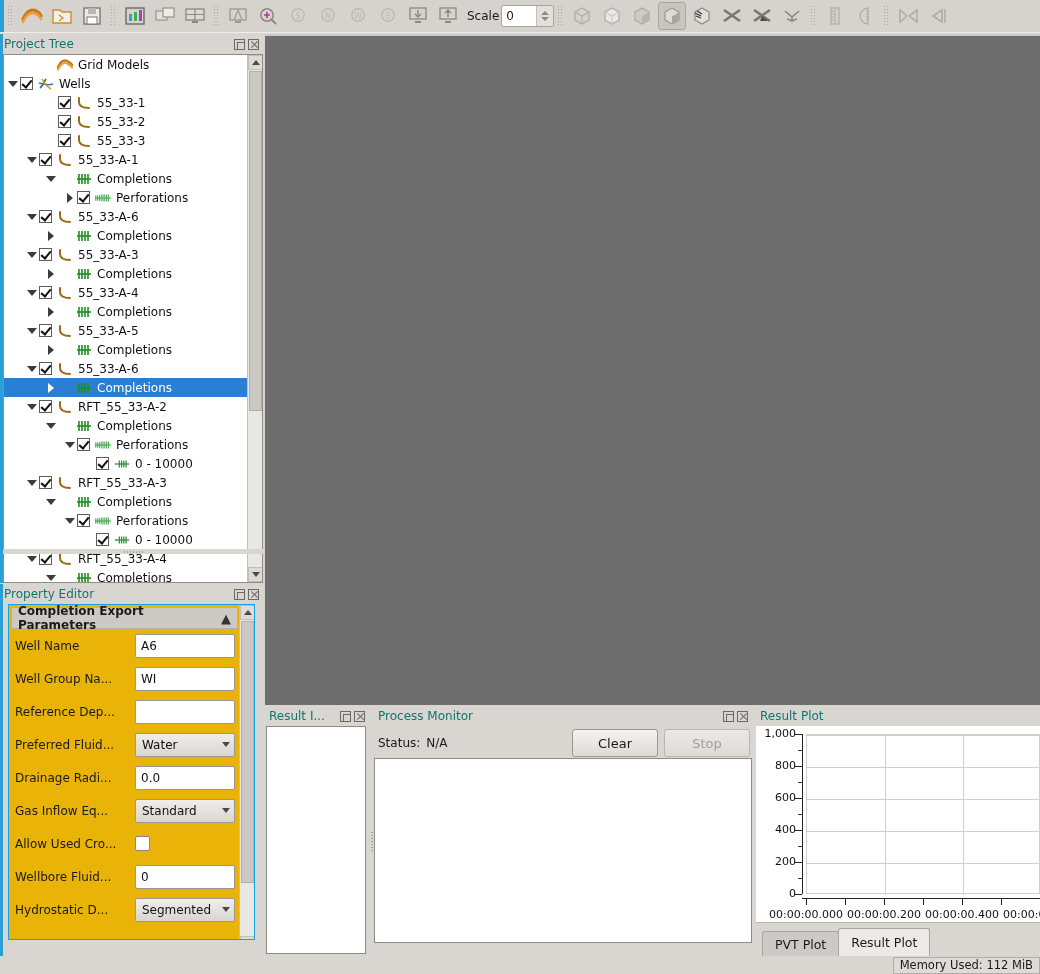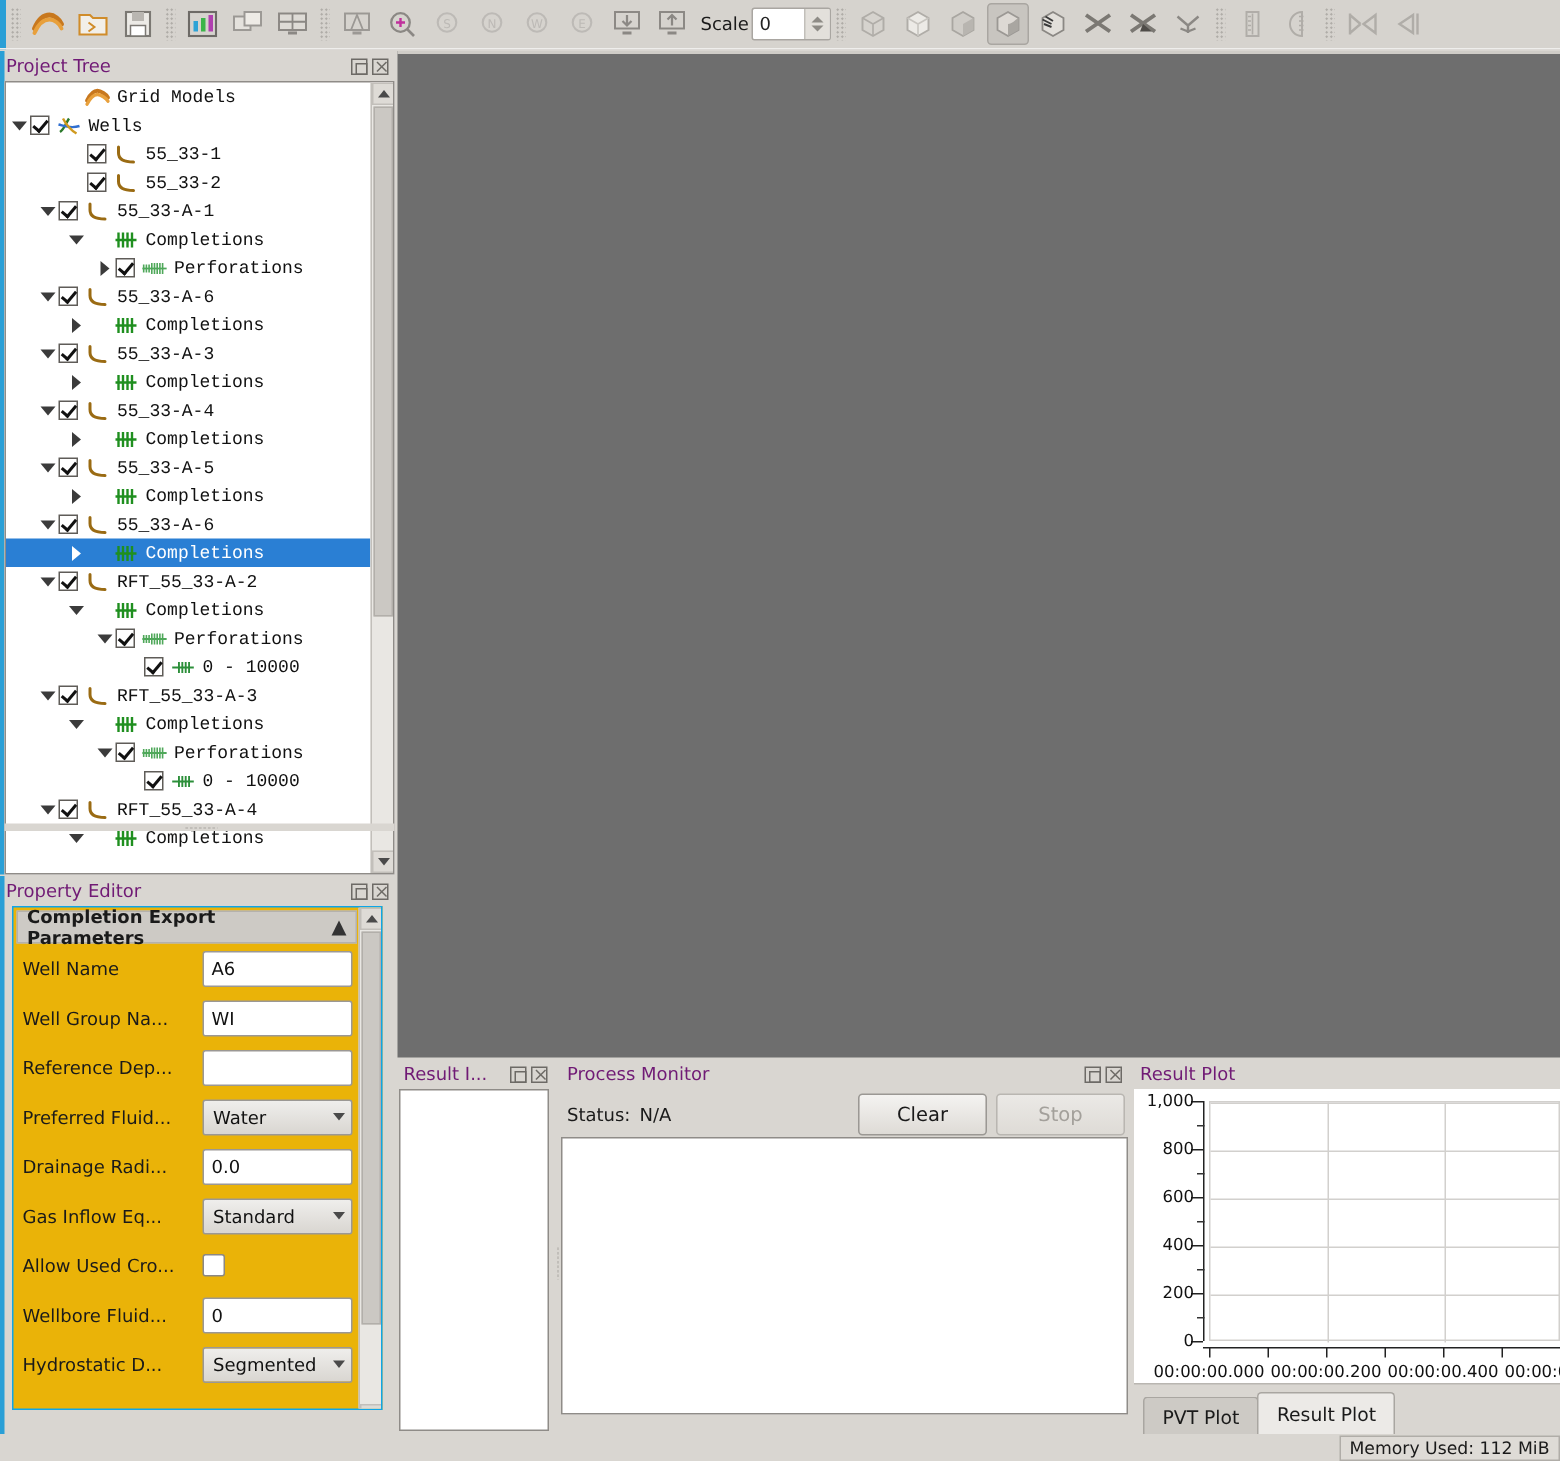--- a/index.html
+++ b/index.html
@@ -55,21 +55,21 @@
   
   #view3d {
     position: absolute; left: 265px; top: 34px; width: 775px; height: 671px;
     background: #6e6e6e;
     border-top: 2px solid #cfccc7;
   }
 
   
   .dock-title {
     height: 20px; display: flex; align-items: center;
-    font-size: 12px; color: #701a75; padding-left: 4px;
+    font-size: 12px; color: #0f766e; padding-left: 4px;
     background: #d9d6d1;
   }
   .dock-title .t { flex: 1 1 auto; white-space: nowrap; overflow: hidden; }
   .dock-btns { display: flex; align-items: center; gap: 3px; padding-right: 4px; }
   .dk {
     width: 11px; height: 11px; border: 1px solid #6d6a66;
     display: block; position: relative; color: #555;
   }
   .dk.float::after {
     content: ""; position: absolute; left: 2px; top: 2px; width: 6px; height: 6px;
@@ -87,21 +87,21 @@
     background: #d9d6d1;
   }
   #tree-panel .accent { position: absolute; left: 0; top: 0; width: 3px; height: 549px; background: #2a9fd6; }
   #tree-body {
     position: absolute; left: 3px; top: 20px; width: 260px; height: 529px;
     background: #ffffff; border: 1px solid #8f8c88; overflow: hidden;
   }
   #tree-scroll { position: absolute; left: 0; top: 0; width: 243px; height: 527px; overflow: hidden; }
   .trow {
     height: 19px; display: flex; align-items: center; white-space: nowrap;
-    font-size: 12px; color: #111; padding-left: 2px; font-family: Liberation Mono, monospace;
+    font-size: 12px; color: #111; padding-left: 2px;
   }
   .trow.sel { background: #2a7fd4; color: #fff; }
   .arrow { width: 14px; height: 19px; display: flex; align-items: center; justify-content: center; flex: 0 0 14px; }
   .arrow i { width: 0; height: 0; display: block; }
   .arrow.down i { border-left: 5px solid transparent; border-right: 5px solid transparent; border-top: 6px solid #3b3b3b; }
   .arrow.right i { border-top: 5px solid transparent; border-bottom: 5px solid transparent; border-left: 6px solid #3b3b3b; }
   .cbx {
     width: 13px; height: 13px; flex: 0 0 13px; background: #fff;
     border: 1px solid #5f5c58; margin-right: 4px; position: relative;
   }
@@ -513,20 +513,31 @@
           <div class="trow">
             <span style="flex: 0 0 auto; display: block; width: 38px; height: 19px;"></span>
             <span class="arrow none"></span>
             <span class="cbx on"></span>
             <span class="ticon">
               <svg width="18" height="14" viewBox="0 0 18 14">
                 <path d="M4 2v4c0 4 3 6 10 6" stroke="#9a6b13" stroke-width="2" fill="none" stroke-linecap="round"></path>
               </svg>
             </span>
             <span class="tlabel">55_33-2</span>
+          </div>
+          <div class="trow">
+            <span style="flex: 0 0 auto; display: block; width: 38px; height: 19px;"></span>
+            <span class="arrow none"></span>
+            <span class="cbx on"></span>
+            <span class="ticon">
+              <svg width="18" height="14" viewBox="0 0 18 14">
+                <path d="M4 2v4c0 4 3 6 10 6" stroke="#9a6b13" stroke-width="2" fill="none" stroke-linecap="round"></path>
+              </svg>
+            </span>
+            <span class="tlabel">55_33-3</span>
           </div>
           <div class="trow">
             <span style="flex: 0 0 auto; display: block; width: 19px; height: 19px;"></span>
             <span class="arrow down">
               <i></i>
             </span>
             <span class="cbx on"></span>
             <span class="ticon">
               <svg width="18" height="14" viewBox="0 0 18 14">
                 <path d="M4 2v4c0 4 3 6 10 6" stroke="#9a6b13" stroke-width="2" fill="none" stroke-linecap="round"></path>

